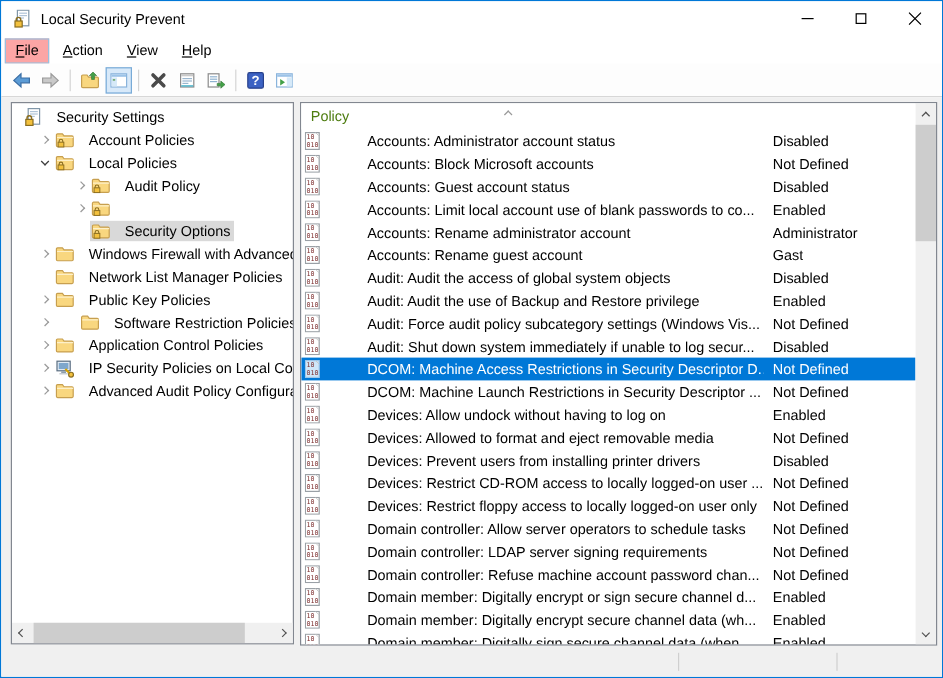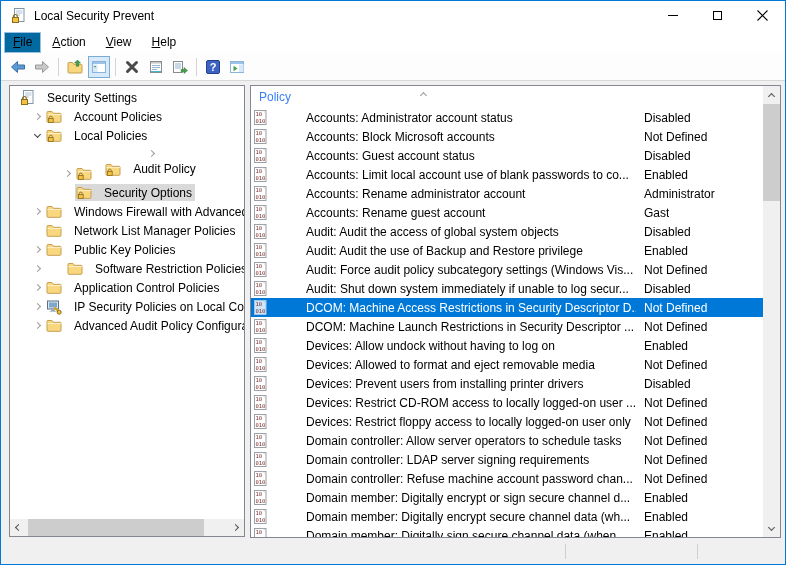--- a/index.html
+++ b/index.html
@@ -12,21 +12,21 @@
   .app-icon { margin-left:9px; width:16px; height:16px; flex:0 0 16px; }
   .title-text { margin-left:8px; font-size:12px; color:#000; }
   .caption-buttons { position:absolute; top:0; right:0; height:29px; display:flex; }
   .cap-btn { width:45px; height:29px; display:flex; align-items:center; justify-content:center; }
   .glyph-min { width:10px; height:1px; background:#000; }
   .glyph-max { width:9px; height:9px; border:1px solid #000; }
 
   
   .menubar { position:absolute; top:30px; left:0; right:0; height:22px; background:#fff; display:flex; align-items:center; padding-left:2px; }
   .menu-item { padding:1px 8px; margin:0 1px; border:1px solid transparent; line-height:17px; }
-  .menu-item.highlighted { background:#0369a1; border:1px solid #98c1e0; }
+  .menu-item.highlighted { background:#fca5a5; border:1px solid #98c1e0; }
   u { text-decoration: underline; }
 
   
   .toolbar { position:absolute; top:52px; left:0; right:0; height:28px; background:#fdfdfd; border-bottom:1px solid #d7d7d7; display:flex; align-items:center; padding-left:5px; }
   .tool-btn { width:22px; height:22px; display:flex; align-items:center; justify-content:center; border:1px solid transparent; margin:0 1px; }
   .tool-btn.active { background:#d8e9f9; border:1px solid #79abd7; }
   .tb-sep { width:1px; height:18px; background:#d4d4d4; margin:0 4px; }
 
   
   .content-bg { position:absolute; top:80px; left:0; right:0; height:459px; background:#f0f0f0; }
@@ -54,21 +54,21 @@
   .chev.dark  { border-color:#3c3c3c; }
   .chev.sb    { border-color:#505050; }
 
   
   .h-scroll { position:absolute; left:0; right:0; bottom:0; height:17px; background:#f0f0f0; }
   .h-thumb { position:absolute; left:18px; top:0; width:176px; height:17px; background:#cdcdcd; }
   .sb-btn { position:absolute; width:17px; height:17px; display:flex; align-items:center; justify-content:center; }
 
   
   .list-header { position:absolute; top:0; left:0; right:17px; height:22px; background:#fff; display:flex; }
-  .col-head { position:relative; display:flex; align-items:center; padding-left:8px; color:#3b82f6; }
+  .col-head { position:relative; display:flex; align-items:center; padding-left:8px; color:#4d7c0f; }
   .col-policy { width:350px; }
   .col-setting { width:148px; border-left:1px solid #e0e0e0; border-right:1px solid #e0e0e0; }
   .sort-indicator { position:absolute; top:1px; left:170px; }
   .list-rows { position:absolute; top:22px; left:0; right:17px; bottom:0; overflow:hidden; }
   .list-row { height:19px; display:flex; align-items:center; white-space:nowrap; }
   .list-row .row-icon { flex:0 0 13px; width:13px; height:15px; margin:0 4px 0 3px; }
   .cell-policy { width:330px; overflow:hidden; text-overflow:clip;margin-left:35px; }
   .cell-setting { padding-left:8px; overflow:hidden; }
   .list-row.selected { background:#0078d7; color:#fff; }
   .list-row.selected .row-icon rect.body { fill:#cfe6f8; stroke:#9dc7ea; }
@@ -228,21 +228,21 @@
               <svg width="16" height="15" viewBox="0 0 16 15">
                 <path d="M1 3.5 a1 1 0 0 1 1 -1 h4 l1.4 1.8 h6.6 a1 1 0 0 1 1 1 v7 a1 1 0 0 1 -1 1 H2 a1 1 0 0 1 -1 -1 Z" fill="#f9d77f" stroke="#c79f4f"></path>
                 <path d="M1.5 5.6 h13.5" stroke="#fdf0c9" stroke-width="1"></path>
                 <path d="M3.3 9.5 v-0.9 a1.5 1.5 0 0 1 3 0 V9.5" fill="none" stroke="#8a6d1f" stroke-width="0.9"></path>
                 <rect x="2.4" y="9.5" width="4.8" height="4" fill="#f3c13e" stroke="#8a6d1f" stroke-width="0.8"></rect>
               </svg>
             </span>
             <span class="tree-label">Local Policies</span>
           </span>
         </div>
-        <div class="tree-row" style="padding-left: 49px; flex-direction: column;">
+        <div class="tree-row" style="padding-left: 49px;">
           <span class="expander">
             <span class="chev right"></span>
           </span>
           <span class="sel-wrap">
             <span class="tree-icon">
               <svg width="16" height="15" viewBox="0 0 16 15">
                 <path d="M1 3.5 a1 1 0 0 1 1 -1 h4 l1.4 1.8 h6.6 a1 1 0 0 1 1 1 v7 a1 1 0 0 1 -1 1 H2 a1 1 0 0 1 -1 -1 Z" fill="#f9d77f" stroke="#c79f4f"></path>
                 <path d="M1.5 5.6 h13.5" stroke="#fdf0c9" stroke-width="1"></path>
                 <path d="M3.3 9.5 v-0.9 a1.5 1.5 0 0 1 3 0 V9.5" fill="none" stroke="#8a6d1f" stroke-width="0.9"></path>
                 <rect x="2.4" y="9.5" width="4.8" height="4" fill="#f3c13e" stroke="#8a6d1f" stroke-width="0.8"></rect>

